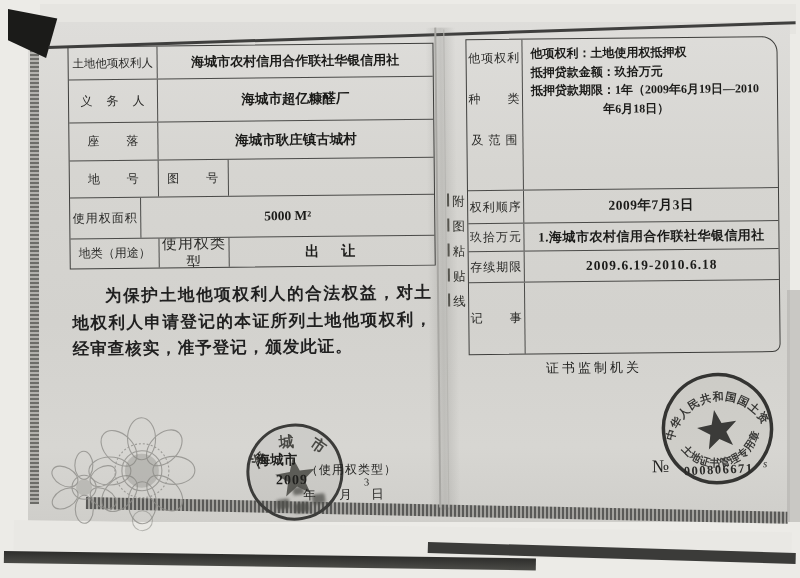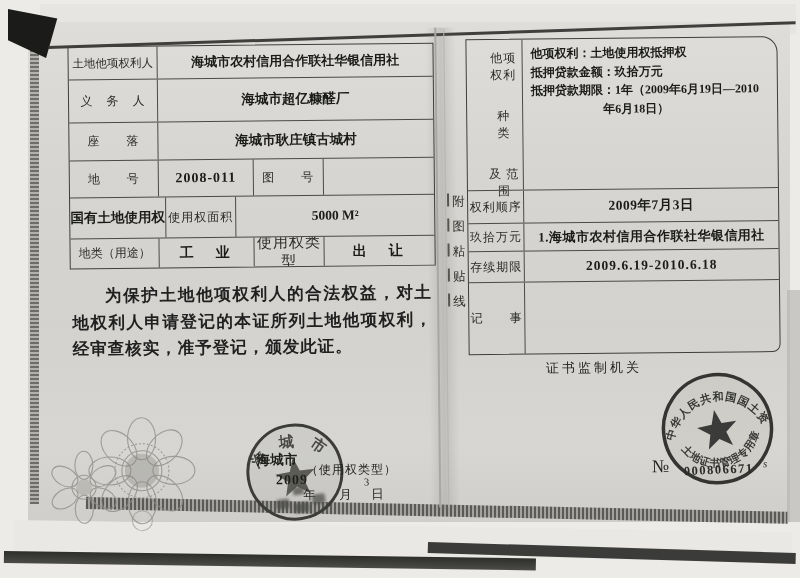--- a/index.html
+++ b/index.html
@@ -63,21 +63,21 @@
   .attach .ch { font-size:12.5px; color:#2e2e2a; }
 
   .rtable { left:468px; top:40px; width:312px; border:1.3px solid #3e3e3c;
     border-radius:0 16px 8px 0; display:flex; flex-direction:column; }
   .rrow { display:flex; border-top:1px solid #4a4a48; }
   .rrow:first-child { border-top:none; }
   .rlab { width:56px; flex:none; border-right:1px solid #4a4a48; display:flex;
     flex-direction:column; align-items:center; justify-content:center; font-size:12px;
     color:#2b2b29; letter-spacing:1px; text-align:center; }
   .rlab.top { justify-content:flex-start; padding-top:10px; }
-  .rlab.top > div { margin-bottom:24px;padding-left:18px; }
+  .rlab.top > div { margin-bottom:24px; }
   .rcontent { flex:1; padding:5px 2px 0 8px; font-size:12px; font-weight:bold;
     line-height:1.55; white-space:pre-line; color:#1b1b19; }
   .rval { flex:1; display:flex; align-items:center; justify-content:center;
     font-weight:bold; font-size:13.5px; color:#1b1b19; letter-spacing:.5px; }
   .rh1{height:150px;} .rh2{height:33px;} .rh3{height:28px;} .rh4{height:31px;} .rh5{height:72px;}
 
   .footer-label { left:545px; top:361px; font-size:13px; letter-spacing:3px; color:#262624; }
 
   
   .rosette { left:48px; top:406px; width:150px; height:135px; }
@@ -130,32 +130,29 @@
     <div class="lrow h2">
       <div class="cell c1 lab">义　务　人</div>
       <div class="cell cf val">海城市超亿糠醛厂</div>
     </div>
     <div class="lrow h3">
       <div class="cell c1 lab">座　　落</div>
       <div class="cell cf val">海城市耿庄镇古城村</div>
     </div>
     <div class="lrow h4">
       <div class="cell c1 lab">地　　号</div>
-      <div class="cell c2 val num">2008-011</div>
       <div class="cell c3 lab">图　　号</div>
       <div class="cell cf val"></div>
     </div>
     <div class="lrow h5">
-      <div class="cell c2 val" style="line-height:1.2;">国有土地使用权</div>
       <div class="cell c3 lab" style="font-size:12px;">使用权面积</div>
       <div class="cell cf val">5000 M²</div>
     </div>
     <div class="lrow h6">
       <div class="cell c1 lab" style="letter-spacing:0;">地类（用途）</div>
-      <div class="cell c2 val wide">工　业</div>
       <div class="cell c3 lab" style="font-size:15px;">使用权类型</div>
       <div class="cell cf val wide">出　让</div>
     </div>
   </div>
 
   <div class="abs statement">为保护土地他项权利人的合法权益，对土地权利人申请登记的本证所列土地他项权利，经审查核实，准予登记，颁发此证。</div>
 
   <div class="abs attach">
     <div class="ai">
         <span class="tick"></span>

